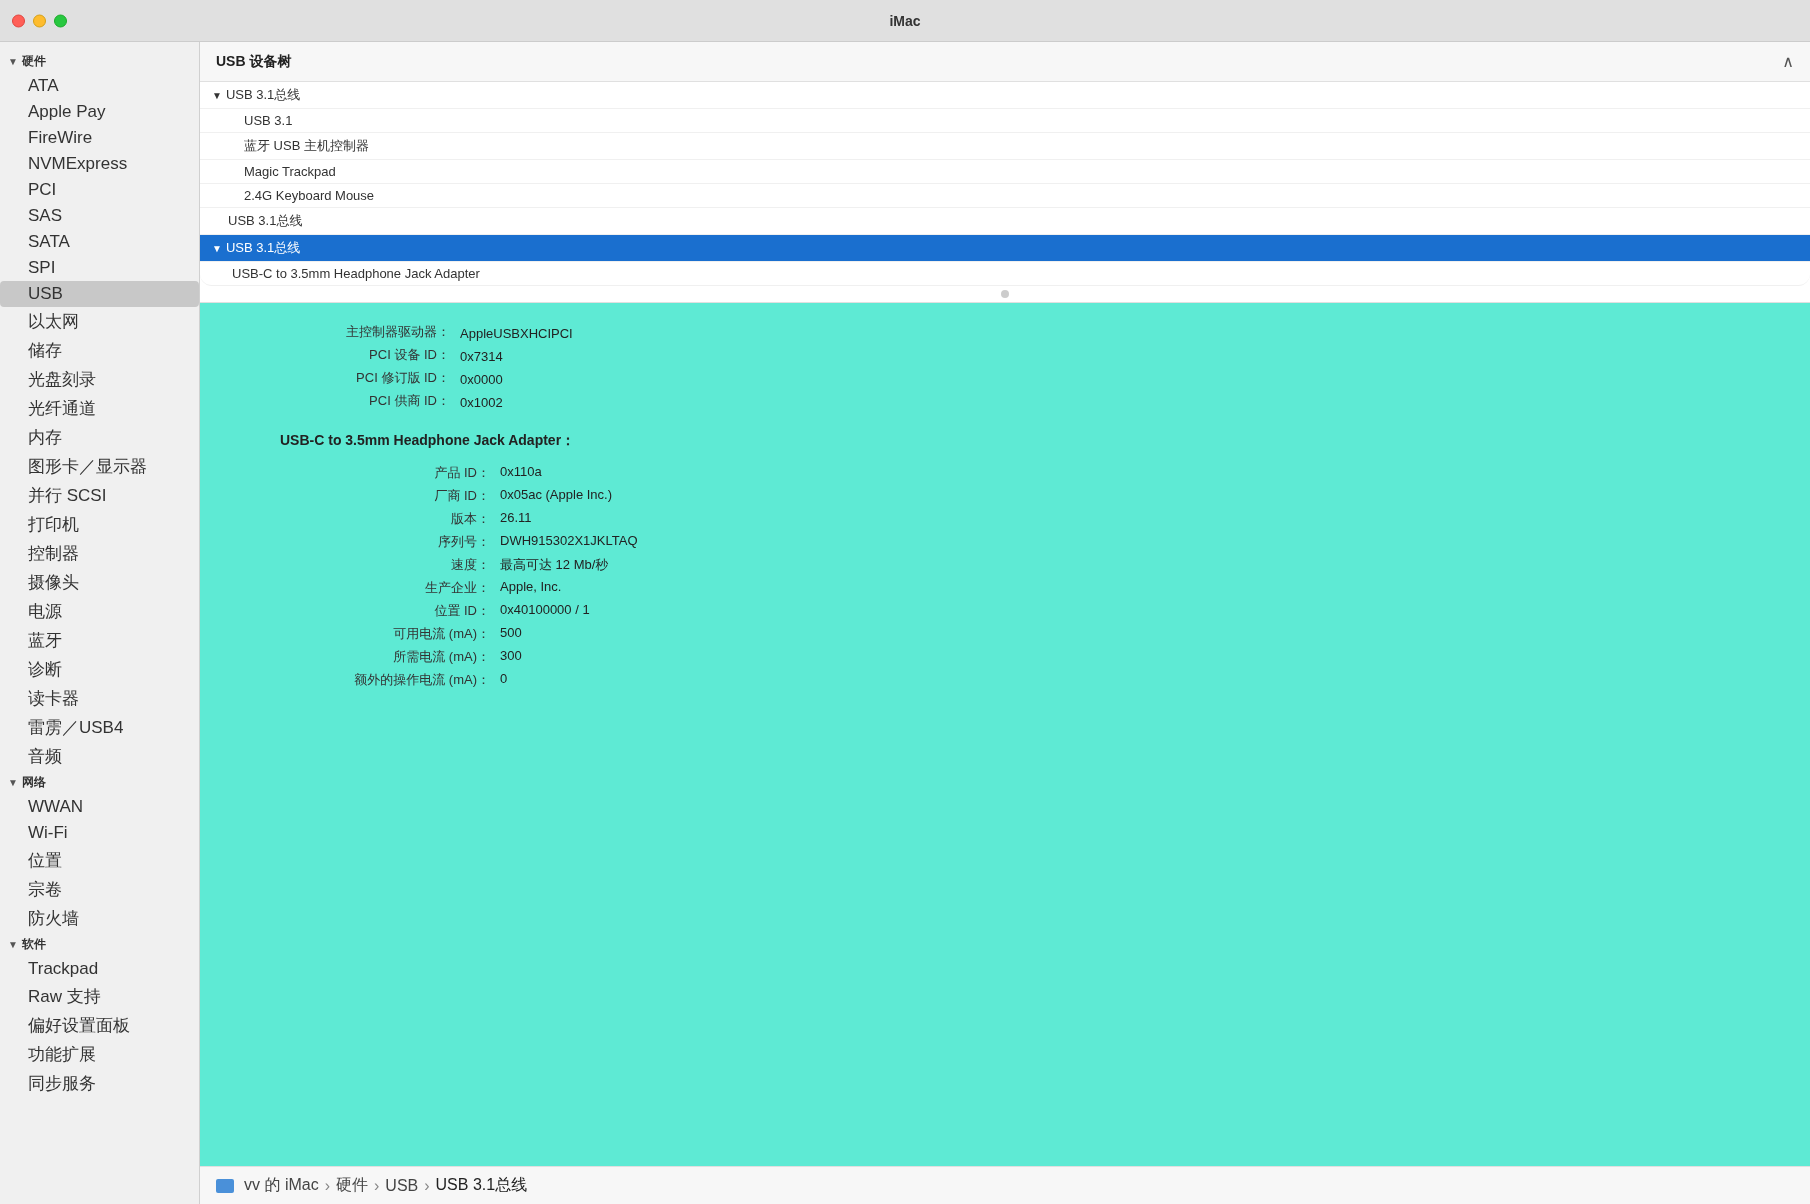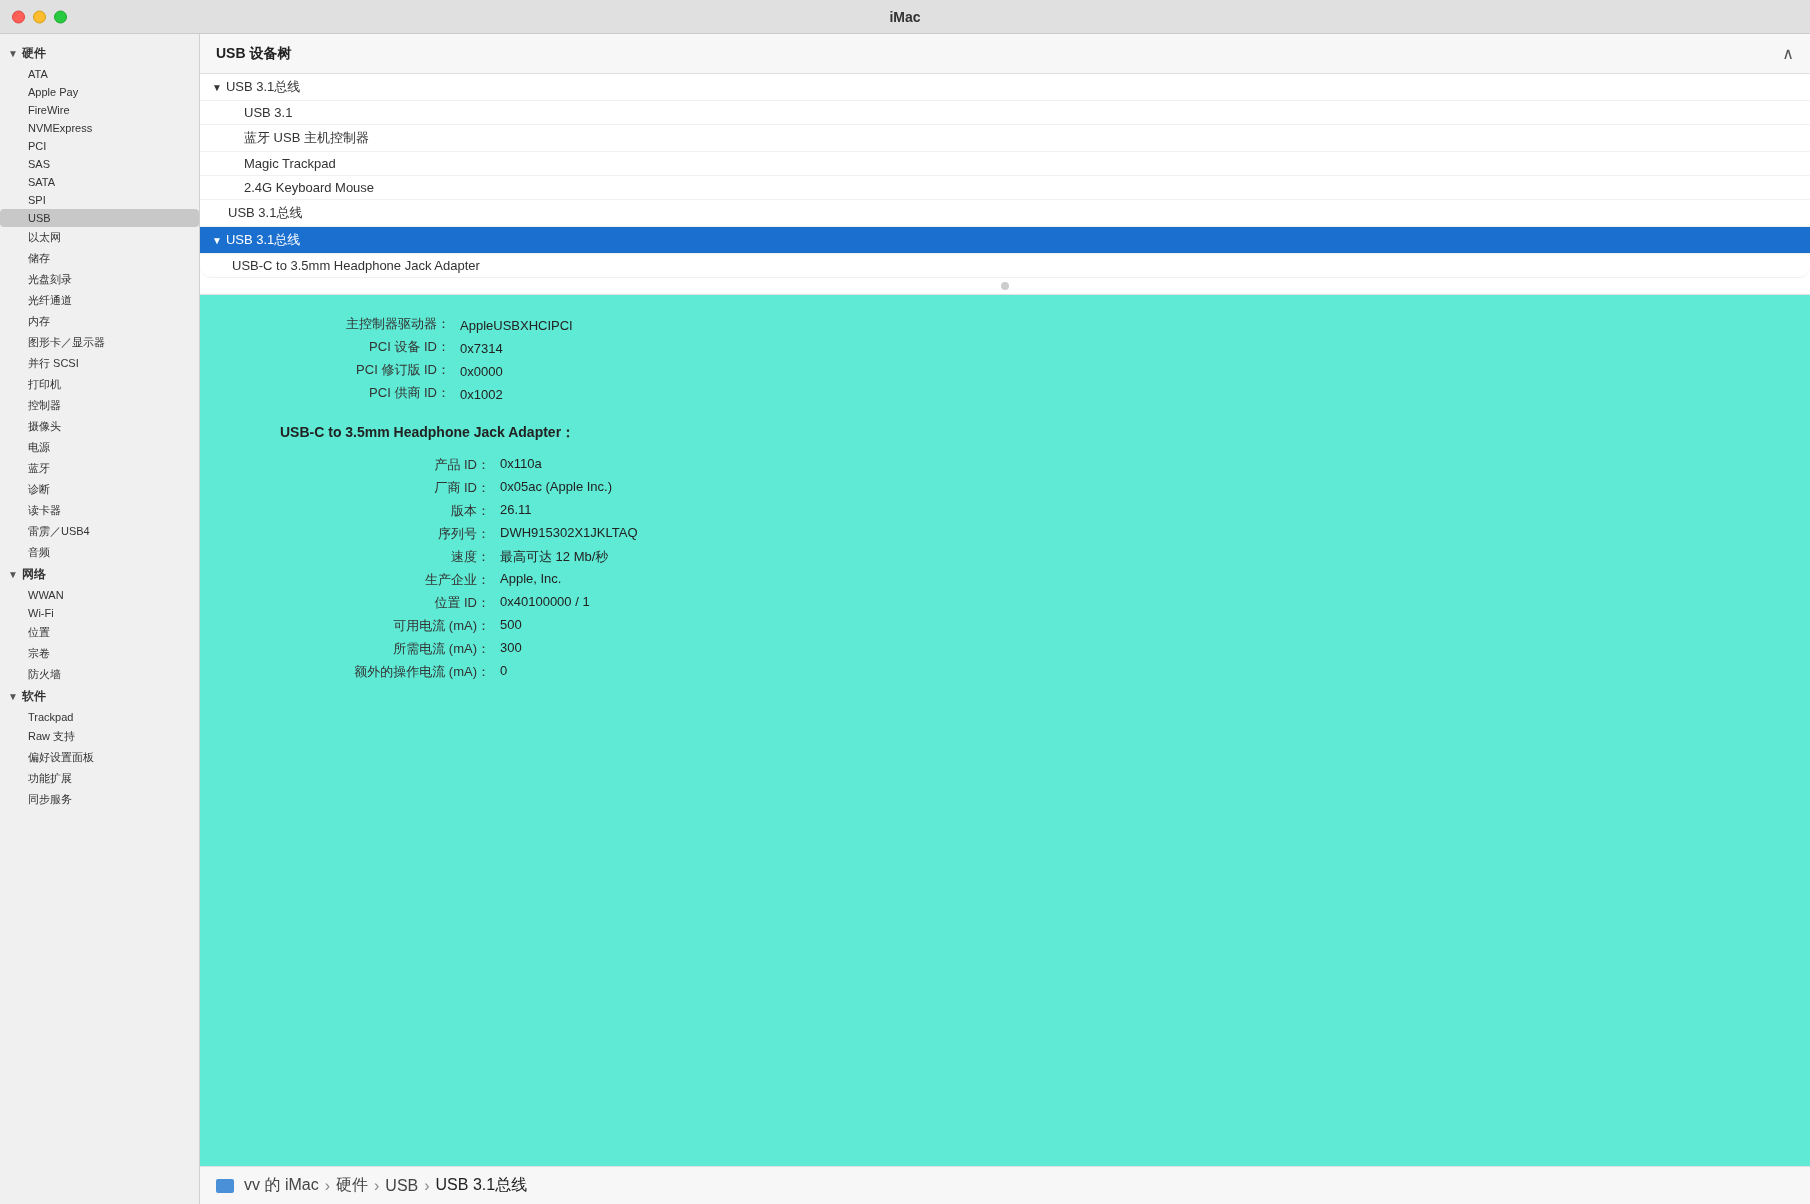--- a/index.html
+++ b/index.html
@@ -7,21 +7,21 @@
       font-family: -apple-system, "PingFang SC", "Helvetica Neue", sans-serif;
       font-size: 13px;
       background: #ececec;
       width: 1810px;
       height: 1204px;
       overflow: hidden;
       display: flex;
       flex-direction: column;
     }
     .title-bar {
-      height: 34px;
+      height: 42px;
       background: #e0e0e0;
       display: flex;
       align-items: center;
       justify-content: center;
       position: relative;
       border-bottom: 1px solid #ccc;
     }
     .title-bar-title {
       font-size: 14px;
       font-weight: 600;
@@ -69,21 +69,21 @@
     }
     .sidebar-section-header .chevron {
       margin-right: 4px;
       font-size: 10px;
       color: #555;
     }
     .sidebar-item {
       padding: 3px 8px 3px 28px;
       color: #333;
       cursor: pointer;
-      font-size: 11px;
+      font-size: 17px;
       white-space: nowrap;
     }
     .sidebar-item.selected {
       background: #c8c8c8;
       border-radius: 4px;
     }
     
     .content-area {
       flex: 1;
       display: flex;

